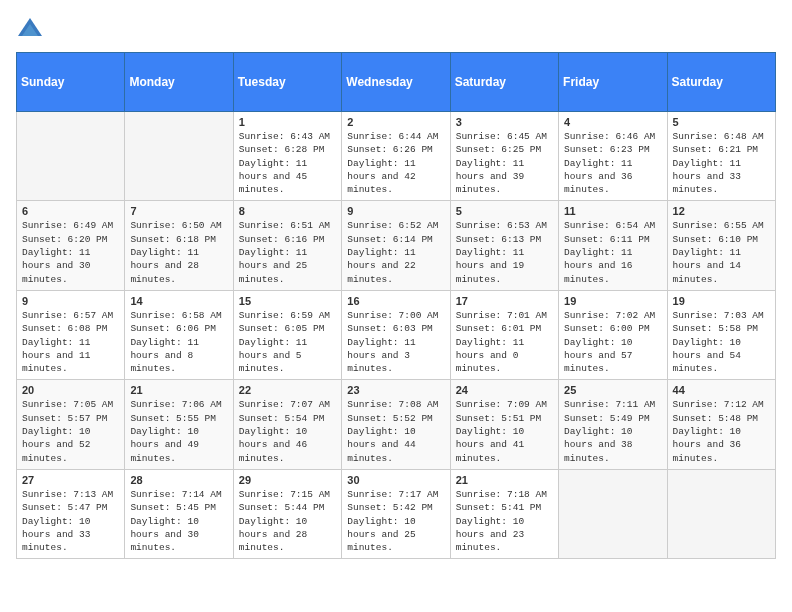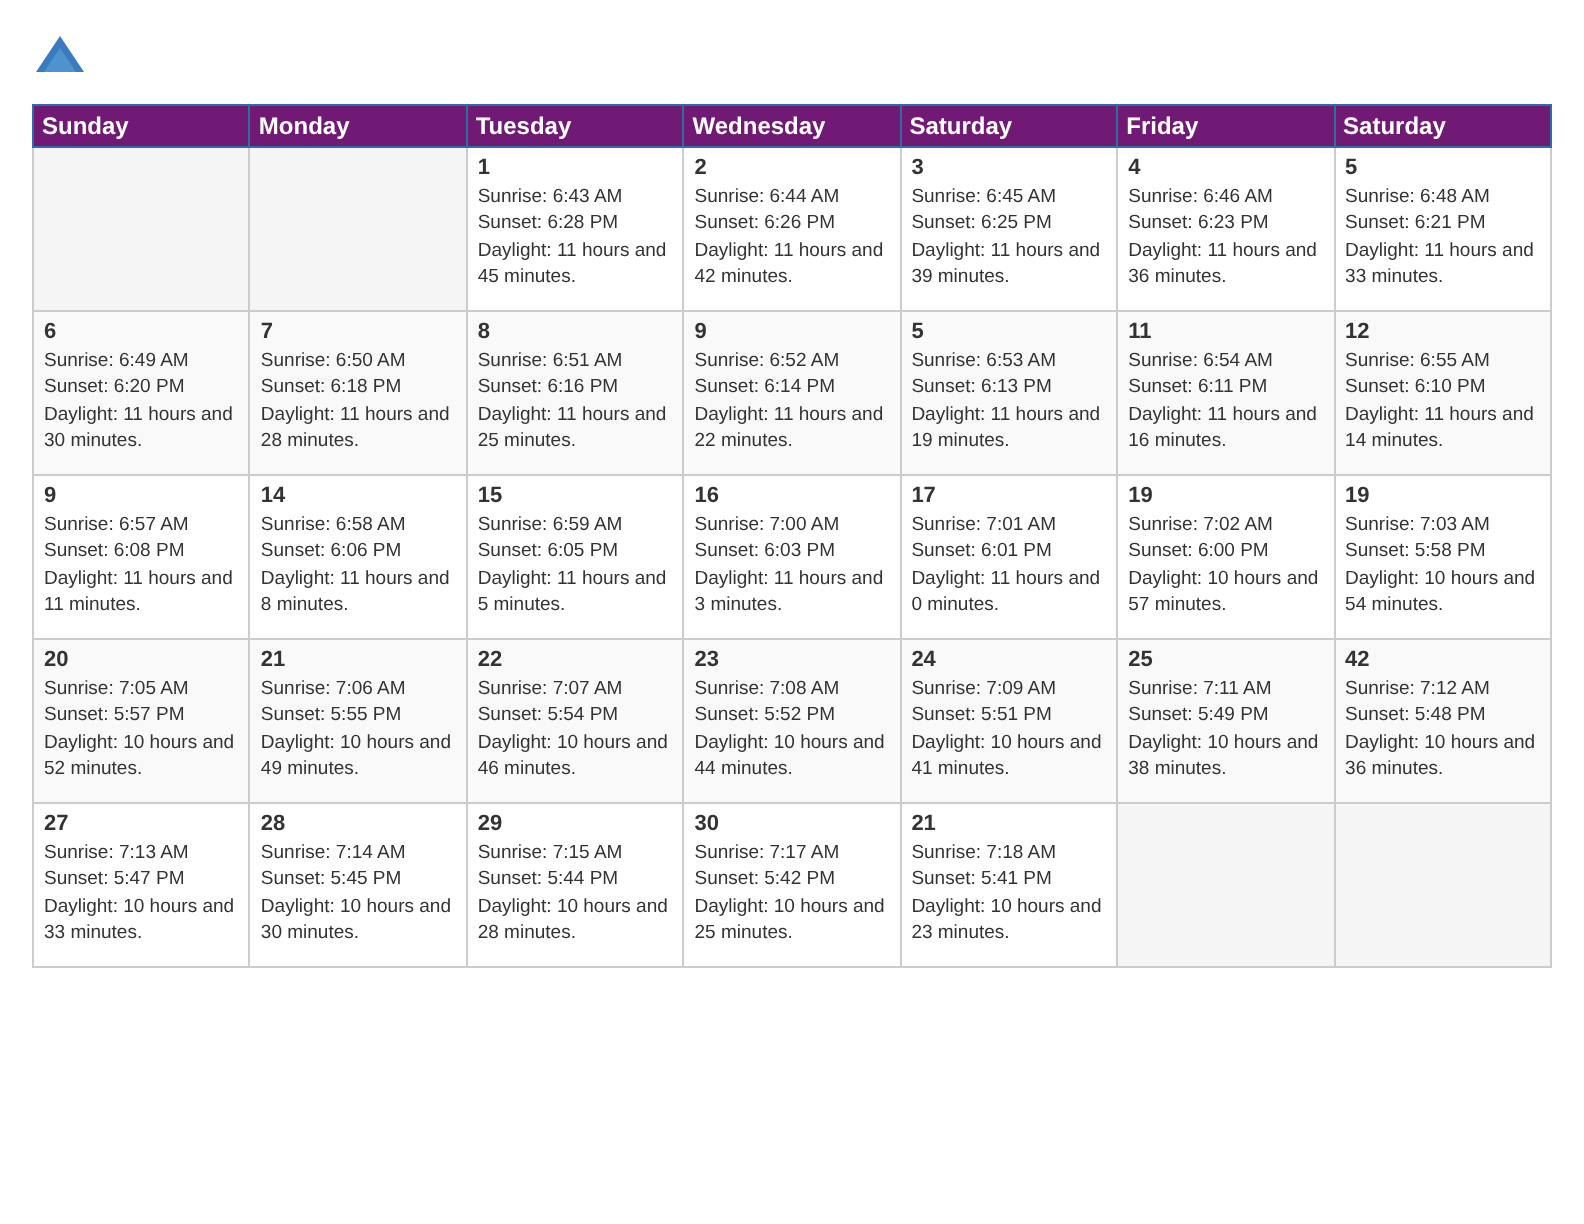--- a/index.html
+++ b/index.html
@@ -52,25 +52,25 @@
     .location-title {
       font-size: 15px;
       color: #555;
     }
     .calendar {
       width: 100%;
       border-collapse: collapse;
       table-layout: fixed;
     }
     .calendar th {
-      background: #701a75;
+      background: #3b82f6;
       color: #fff;
       font-size: 12px;
       font-weight: bold;
-      padding: 3px 4px;
+      padding: 22px 4px;
       text-align: left;
       border: 1px solid #2e6da4;
     }
     .calendar td {
       border: 1px solid #ccc;
       vertical-align: top;
       padding: 4px 5px;
       height: 82px;
       font-size: 10px;
       color: #333;
@@ -86,20 +86,21 @@
       font-size: 11px;
       font-weight: bold;
       color: #333;
       display: block;
       margin-bottom: 2px;
     }
     .day-info {
       font-size: 9.5px;
       line-height: 1.4;
       color: #333;
+      font-family: Liberation Mono, monospace;
     }
     .calendar tr:nth-child(odd) td:not(.empty) {
       background: #fff;
     }
     .row-even td:not(.empty) {
       background: #eef3f8;
     }
   </style>
 </head>
 <body>
@@ -237,21 +238,21 @@
         </td>
         <td>
           <span class="day-num">24</span>
           <div class="day-info">Sunrise: 7:09 AM<br>Sunset: 5:51 PM<br>Daylight: 10 hours and 41 minutes.</div>
         </td>
         <td>
           <span class="day-num">25</span>
           <div class="day-info">Sunrise: 7:11 AM<br>Sunset: 5:49 PM<br>Daylight: 10 hours and 38 minutes.</div>
         </td>
         <td>
-          <span class="day-num">42</span>
+          <span class="day-num">44</span>
           <div class="day-info">Sunrise: 7:12 AM<br>Sunset: 5:48 PM<br>Daylight: 10 hours and 36 minutes.</div>
         </td>
       </tr>
       <tr>
         <td>
           <span class="day-num">27</span>
           <div class="day-info">Sunrise: 7:13 AM<br>Sunset: 5:47 PM<br>Daylight: 10 hours and 33 minutes.</div>
         </td>
         <td>
           <span class="day-num">28</span>

